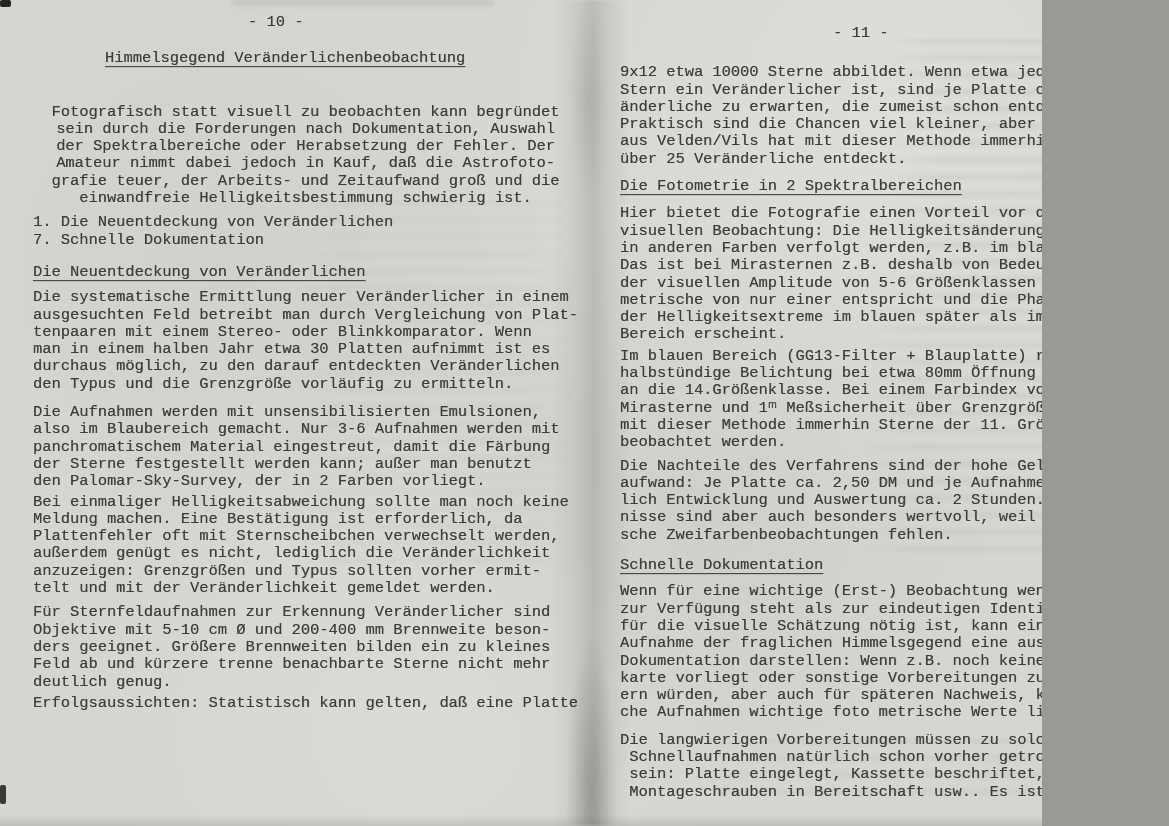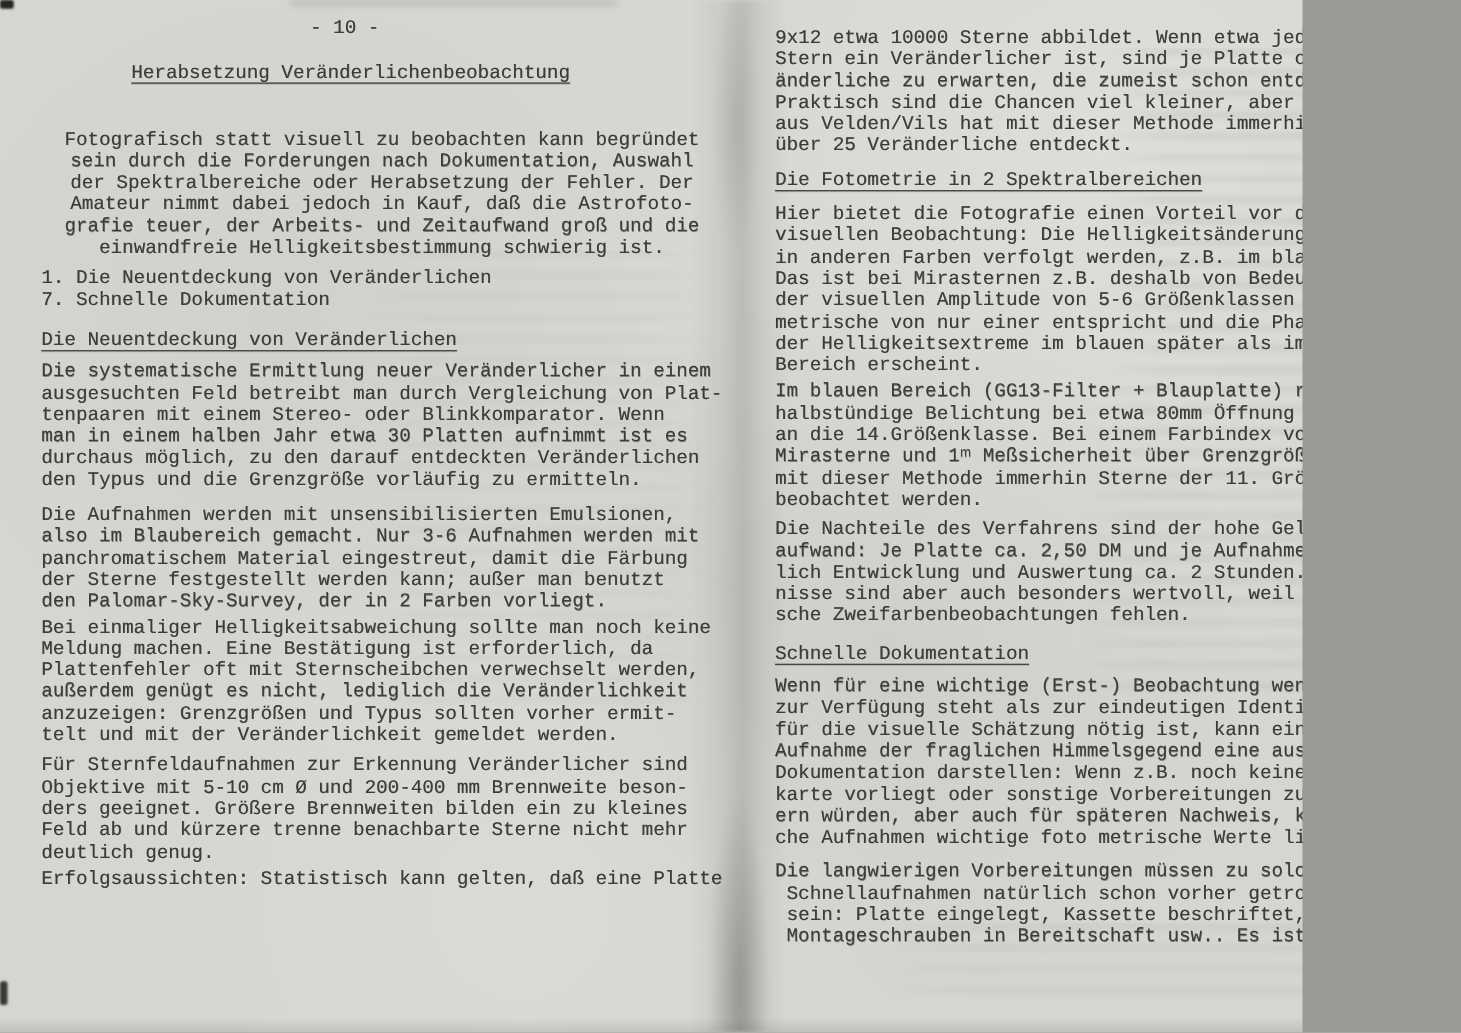--- a/index.html
+++ b/index.html
@@ -73,21 +73,21 @@
   .smudge-bottom{position:absolute;left:0;top:814px;width:1169px;height:12px;
     background:linear-gradient(180deg, transparent, rgba(0,0,0,0.10));}
 </style>
 </head>
 <body>
 
 <div class="scan">
 
   <div class="col col-left">
     <div class="pgnum" style="margin-top:14px;margin-left:215px;">- 10 -</div>
-    <div class="doc-title" style="margin-top:19px;margin-left:72px;">Herabsetzung Veränderlichenbeobachtung</div>
+    <div class="doc-title" style="margin-top:19px;margin-left:72px;">Himmelsgegend Veränderlichenbeobachtung</div>
     <div class="para" style="margin-top:36px;text-align:center;">Fotografisch statt visuell zu beobachten kann begründet
 sein durch die Forderungen nach Dokumentation, Auswahl
 der Spektralbereiche oder Herabsetzung der Fehler. Der
 Amateur nimmt dabei jedoch in Kauf, daß die Astrofoto-
 grafie teuer, der Arbeits- und Zeitaufwand groß und die
 einwandfreie Helligkeitsbestimmung schwierig ist.</div>
     <div style="margin-top:7px;font-family:Liberation Mono, monospace;">
       <div class="para">1. Die Neuentdeckung von Veränderlichen</div>
       <div class="para">7. Schnelle Dokumentation</div>
     </div>
@@ -111,20 +111,21 @@
 telt und mit der Veränderlichkeit gemeldet werden.</div>
     <div class="para" style="margin-top:7px;">Für Sternfeldaufnahmen zur Erkennung Veränderlicher sind
 Objektive mit 5-10 cm Ø und 200-400 mm Brennweite beson-
 ders geeignet. Größere Brennweiten bilden ein zu kleines
 Feld ab und kürzere trenne benachbarte Sterne nicht mehr
 deutlich genug.</div>
     <div class="para" style="margin-top:4px;">Erfolgsaussichten: Statistisch kann gelten, daß eine Platte</div>
   </div>
 
   <div class="col col-right">
+    <div class="pgnum" style="margin-top:25px;margin-left:213px;">- 11 -</div>
     <div class="para" style="margin-top:22px;">9x12 etwa 10000 Sterne abbildet. Wenn etwa jeder 500.
 Stern ein Veränderlicher ist, sind je Platte ca. 20 Ver-
 änderliche zu erwarten, die zumeist schon entdeckt sind.
 Praktisch sind die Chancen viel kleiner, aber Herr FRANK
 aus Velden/Vils hat mit dieser Methode immerhin schon
 über 25 Veränderliche entdeckt.</div>
     <div class="sec-heading" style="margin-top:10px;">Die Fotometrie in 2 Spektralbereichen</div>
     <div class="para" style="margin-top:10px;">Hier bietet die Fotografie einen Vorteil vor der rein
 visuellen Beobachtung: Die Helligkeitsänderung kann auch
 in anderen Farben verfolgt werden, z.B. im blauen Bereich.

